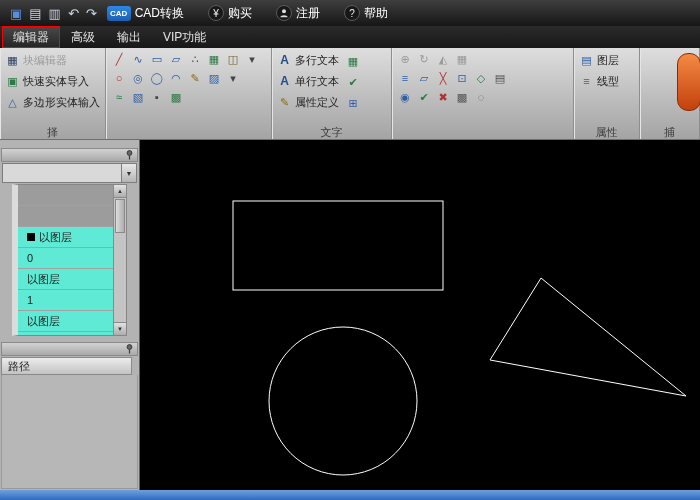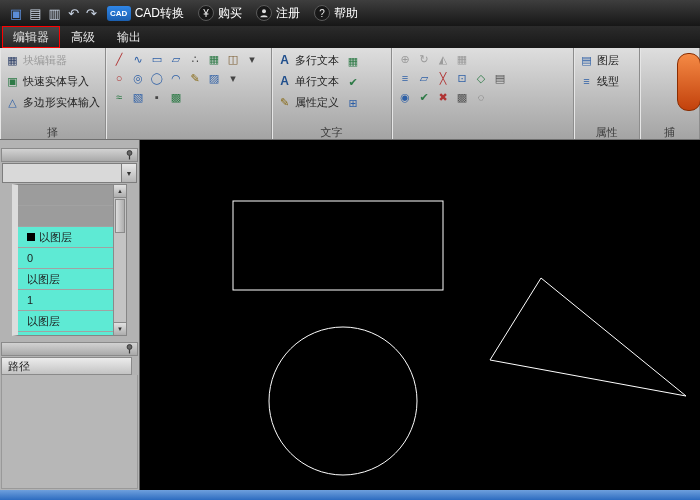--- a/index.html
+++ b/index.html
@@ -8,21 +8,21 @@
     font-family:"Liberation Sans","DejaVu Sans",sans-serif; }
 
   
   .titlebar { height:26px; display:flex; align-items:center;
     background:linear-gradient(#3e3e3e,#161616); color:#fff; }
   .tb-left { display:flex; gap:7px; padding:0 10px; font-size:13px; }
   .tb-left .tico { color:#c9d4e4; cursor:default; }
   .tb-left .tico.app { color:#5b8dd9; }
   .tb-center { flex:1; text-align:center; }
   .tb-title { font-size:13px; color:#f2f2f2; letter-spacing:1px; }
-  .tb-right { display:flex; gap:14px; padding-right:10px; font-size:12px; align-items:center; }
+  .tb-right { display:flex; gap:24px; padding-right:10px; font-size:12px; align-items:center; }
   .tb-item { display:flex; align-items:center; gap:4px; cursor:pointer; white-space:nowrap; }
   .cad-badge { display:inline-block; width:24px; height:15px; line-height:15px; text-align:center;
     background:linear-gradient(#2f86e8,#1b5fb0); border-radius:3px; font-size:8px; font-weight:bold; color:#fff; }
   .circ { display:inline-flex; width:16px; height:16px; border-radius:50%; background:#181818;
     border:1px solid #5a5a5a; color:#eee; font-size:10px; align-items:center; justify-content:center; }
 
   
   .menubar { height:22px; background:linear-gradient(#2b2b2b,#181818); display:flex; align-items:stretch; padding-left:2px; }
   .tab { color:#e3e3e3; font-size:12px; padding:3px 11px; cursor:pointer; }
   .tab.hl { border:1px solid var(--hl); background:linear-gradient(#484848,#262626); padding:2px 10px;font-family:Liberation Mono, monospace; }
@@ -121,20 +121,21 @@
       <span class="circ">?</span>
       <span>帮助</span>
     </div>
   </div>
 </div>
 
 <div class="menubar">
   <div class="tab hl">编辑器</div>
   <div class="tab">高级</div>
   <div class="tab">输出</div>
+  <div class="tab">VIP功能</div>
 </div>
 
 <div class="ribbon">
 
   <div class="rgroup g-select">
     <div class="vlist">
       <div class="vbtn disabled">
         <span class="ricon">▦</span>
         <span>块编辑器</span>
       </div>

